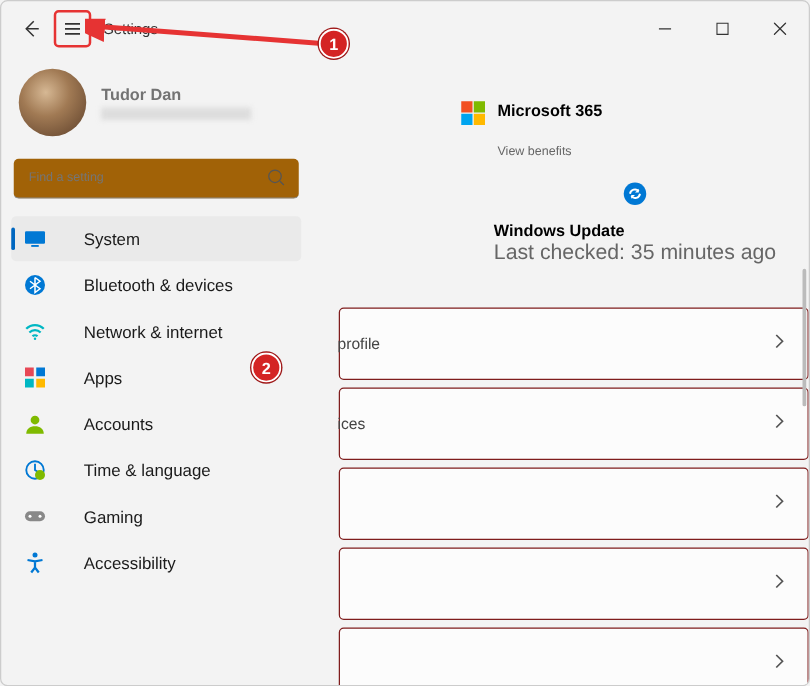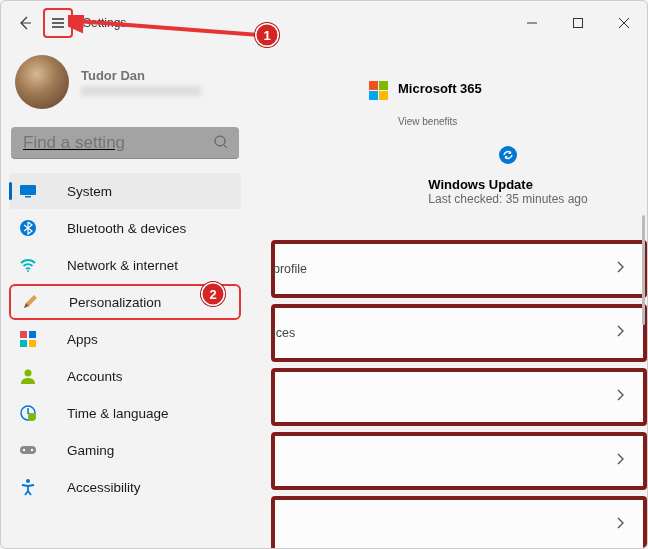--- a/index.html
+++ b/index.html
@@ -10,38 +10,38 @@
   .title { margin-left: 10px; font-size: 12px; color: #333; }
   .winctrls { margin-left: auto; display: flex; }
   .winctrl { width: 46px; height: 32px; display: flex; align-items: center; justify-content: center; cursor: pointer; }
   .layout { display: flex; height: calc(100% - 44px); }
   .sidebar { width: 248px; padding: 0 8px; overflow: hidden; flex-shrink: 0; }
   .profile { display: flex; align-items: center; gap: 12px; padding: 10px 6px 16px 6px; }
   .avatar { width: 54px; height: 54px; border-radius: 50%; background: radial-gradient(circle at 40% 35%, #d6b894 0%, #a17a54 40%, #5a3d28 100%); flex-shrink: 0; }
   .pname { font-size: 13px; font-weight: 600; color: #737373; }
   .pemail { width: 120px; height: 10px; background: #ddd; filter: blur(2px); margin-top: 3px; }
   .search { position: relative; margin: 2px 2px 14px 2px; }
-  .search input { width: 100%; height: 32px; padding: 0 34px 0 12px; border: none; border-bottom: 1px solid #8a8a8a; border-radius: 4px; background: #a3a3a3; font-size: 17px; outline: none; text-decoration: underline; }
+  .search input { width: 100%; height: 32px; padding: 0 34px 0 12px; border: none; border-bottom: 1px solid #8a8a8a; border-radius: 4px; background: #a16207; font-size: 10px; outline: none; }
   .search .sicon { position: absolute; right: 10px; top: 7px; pointer-events: none; }
   .nav { display: flex; flex-direction: column; gap: 1px; }
   .nav-item { display: flex; align-items: center; gap: 30px; height: 36px; padding: 0 10px; border-radius: 4px; cursor: pointer; font-size: 13.5px; color: #1a1a1a; position: relative; }
   .nav-item.active { background: #eaeaea; }
   .nav-item.active::before { content: ""; position: absolute; left: 0; top: 9px; bottom: 9px; width: 3px; background: #0067c0; border-radius: 2px; }
   .nav-item.framed { border: 2px solid #e63333; border-radius: 6px; }
   .nicon { width: 18px; height: 18px; display: flex; align-items: center; justify-content: center; flex-shrink: 0; }
   .main { flex: 1; padding: 36px 0 0 22px; position: relative; overflow: hidden; }
   .cards-top { display: flex; gap: 40px; margin-left: 98px; margin-bottom: 18px; }
   .card-mini { display: flex; gap: 10px; }
   .card-mini .mt { font-size: 13px; font-weight: 600; }
   .card-mini .ms { font-size: 10px; color: #666; margin-top: 20px; }
   .card-update { display: flex; align-items: center; gap: 12px; margin-left: 98px; flex-direction: column; }
   .card-update .mt { font-size: 13px; font-weight: 600; }
-  .card-update .ms { font-size: 12px; color: #666; }
+  .card-update .ms { font-size: 17px; color: #666; }
   .setting-list { margin-top: 34px; display: flex; flex-direction: column; gap: 2px;}
-  .srow { height: 58px; background: #fcfcfc; border: 4px solid #7f1d1d; border-radius: 4px; display: flex; align-items: center; padding: 0 18px 0 0; margin-bottom: 4px; cursor: pointer; }
+  .srow { height: 58px; background: #fcfcfc; border: 1px solid #7f1d1d; border-radius: 4px; display: flex; align-items: center; padding: 0 18px 0 0; margin-bottom: 4px; cursor: pointer; }
   .srow .partial { font-size: 12.5px; color: #444; margin-left: -2px; }
   .srow .chev { margin-left: auto; }
   .scrollbar { position: absolute; right: 2px; top: 170px; width: 3px; height: 110px; background: #bbb; border-radius: 2px; }
   
   .arrow { position: absolute; pointer-events: none; z-index: 50; }
   .badge { position: absolute; width: 24px; height: 24px; border-radius: 50%; background: #d42424; color: #fff; font-size: 13px; font-weight: 700; display: flex; align-items: center; justify-content: center; z-index: 51; box-shadow: 0 0 0 1.5px #fff inset, 0 0 0 1px #9a1818; }
   .badge.b1 { left: 254px; top: 22px; }
   .badge.b2 { left: 200px; top: 281px; }
   .ms365 { display: grid; grid-template-columns: 9px 9px; grid-template-rows: 9px 9px; gap: 1px; }
   .ms365 div:nth-child(1){background:#f25022;} .ms365 div:nth-child(2){background:#7fba00;}
@@ -131,29 +131,20 @@
       </div>
       <div class="nav-item">
         <span class="nicon">
             <svg width="18" height="18" viewBox="0 0 18 18">
               <path d="M2 7c4-4 10-4 14 0M4.5 10c2.5-2.5 6.5-2.5 9 0M7 13c1-1 3-1 4 0" stroke="#00b7c3" stroke-width="1.8" fill="none"></path>
               <circle cx="9" cy="15" r="1" fill="#00b7c3"></circle>
             </svg>
           </span>
         <span>Network &amp; internet</span>
       </div>
-      <div class="nav-item framed">
-        <span class="nicon">
-            <svg width="18" height="18" viewBox="0 0 18 18">
-              <path d="M3 15l2-5 8-8 3 3-8 8z" fill="#d4a35a"></path>
-              <path d="M3 15l2-5 3 3z" fill="#8a5a2a"></path>
-            </svg>
-          </span>
-        <span>Personalization</span>
-      </div>
       <div class="nav-item">
         <span class="nicon">
             <svg width="18" height="18" viewBox="0 0 18 18">
               <rect x="1" y="1" width="7" height="7" fill="#e74856"></rect>
               <rect x="10" y="1" width="7" height="7" fill="#0078d4"></rect>
               <rect x="1" y="10" width="7" height="7" fill="#00b7c3"></rect>
               <rect x="10" y="10" width="7" height="7" fill="#ffb900"></rect>
             </svg>
           </span>
         <span>Apps</span>

